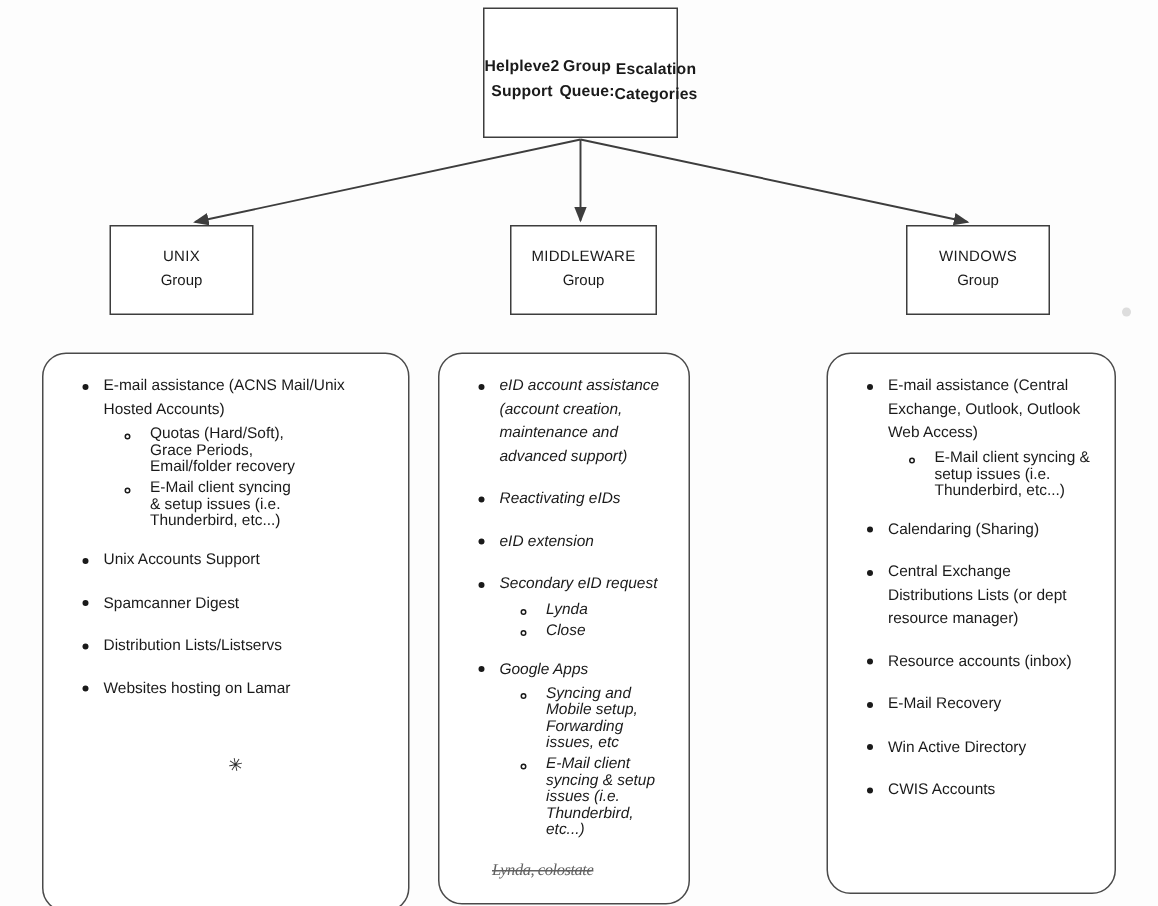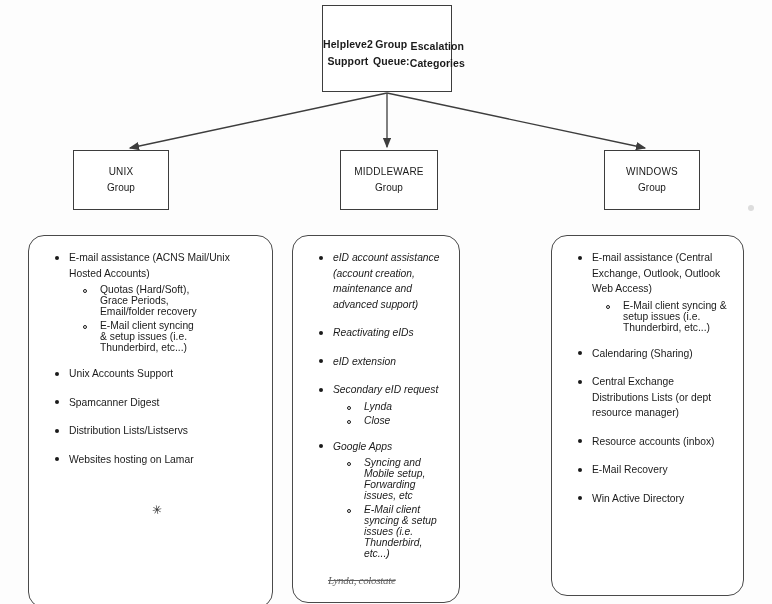--- a/index.html
+++ b/index.html
@@ -249,20 +249,21 @@
   <div class="panel windows">
     <ul class="panel-list">
         <li><span class="item-text">E-mail assistance (Central Exchange, Outlook, Outlook Web Access)</span><ul class="sublist">
             <li>E-Mail client syncing &amp; setup issues (i.e. Thunderbird, etc...)</li>
           </ul></li>
         <li><span class="item-text">Calendaring (Sharing)</span></li>
         <li><span class="item-text">Central Exchange Distributions Lists (or dept resource manager)</span></li>
         <li><span class="item-text">Resource accounts (inbox)</span></li>
         <li><span class="item-text">E-Mail Recovery</span></li>
         <li><span class="item-text">Win Active Directory</span></li>
+        <li><span class="item-text">CWIS Accounts</span></li>
       </ul>
   </div>
 
   <div class="pen-mark asterisk">✳</div>
   <div class="hand-note">Lynda, colostate</div>
   <div class="smudge"></div>
 
 </div>
 
 </body></html>

